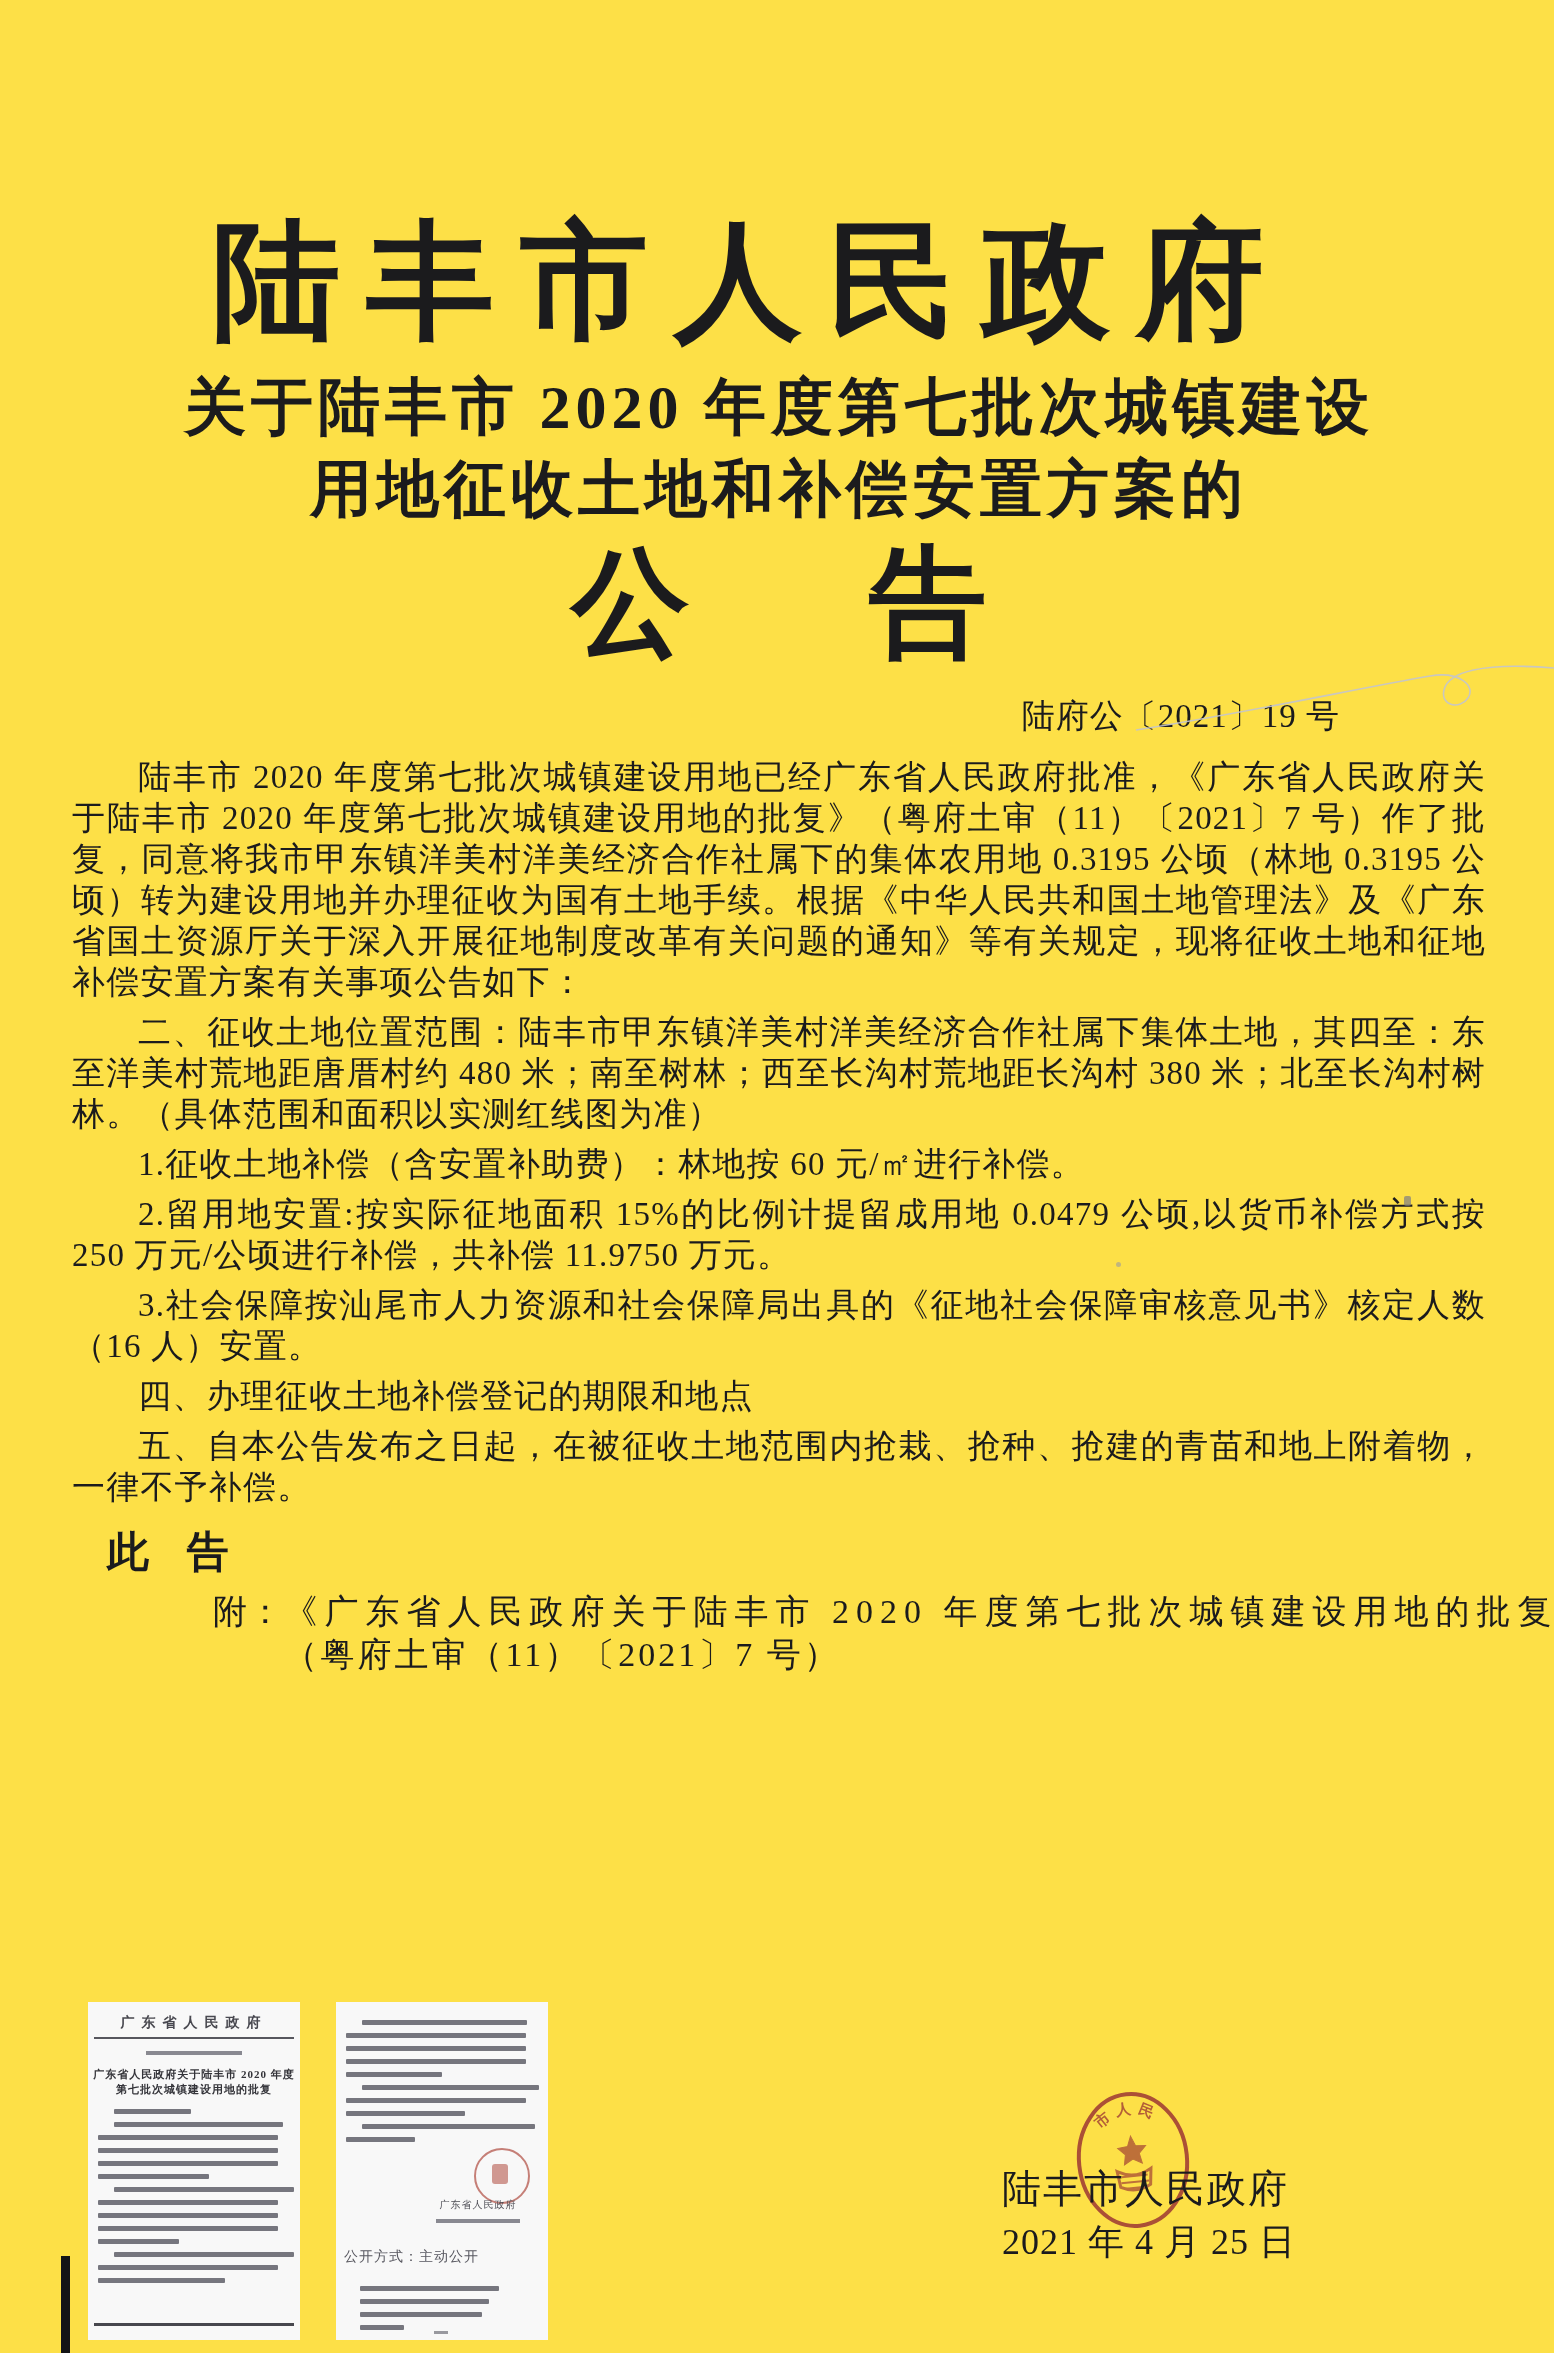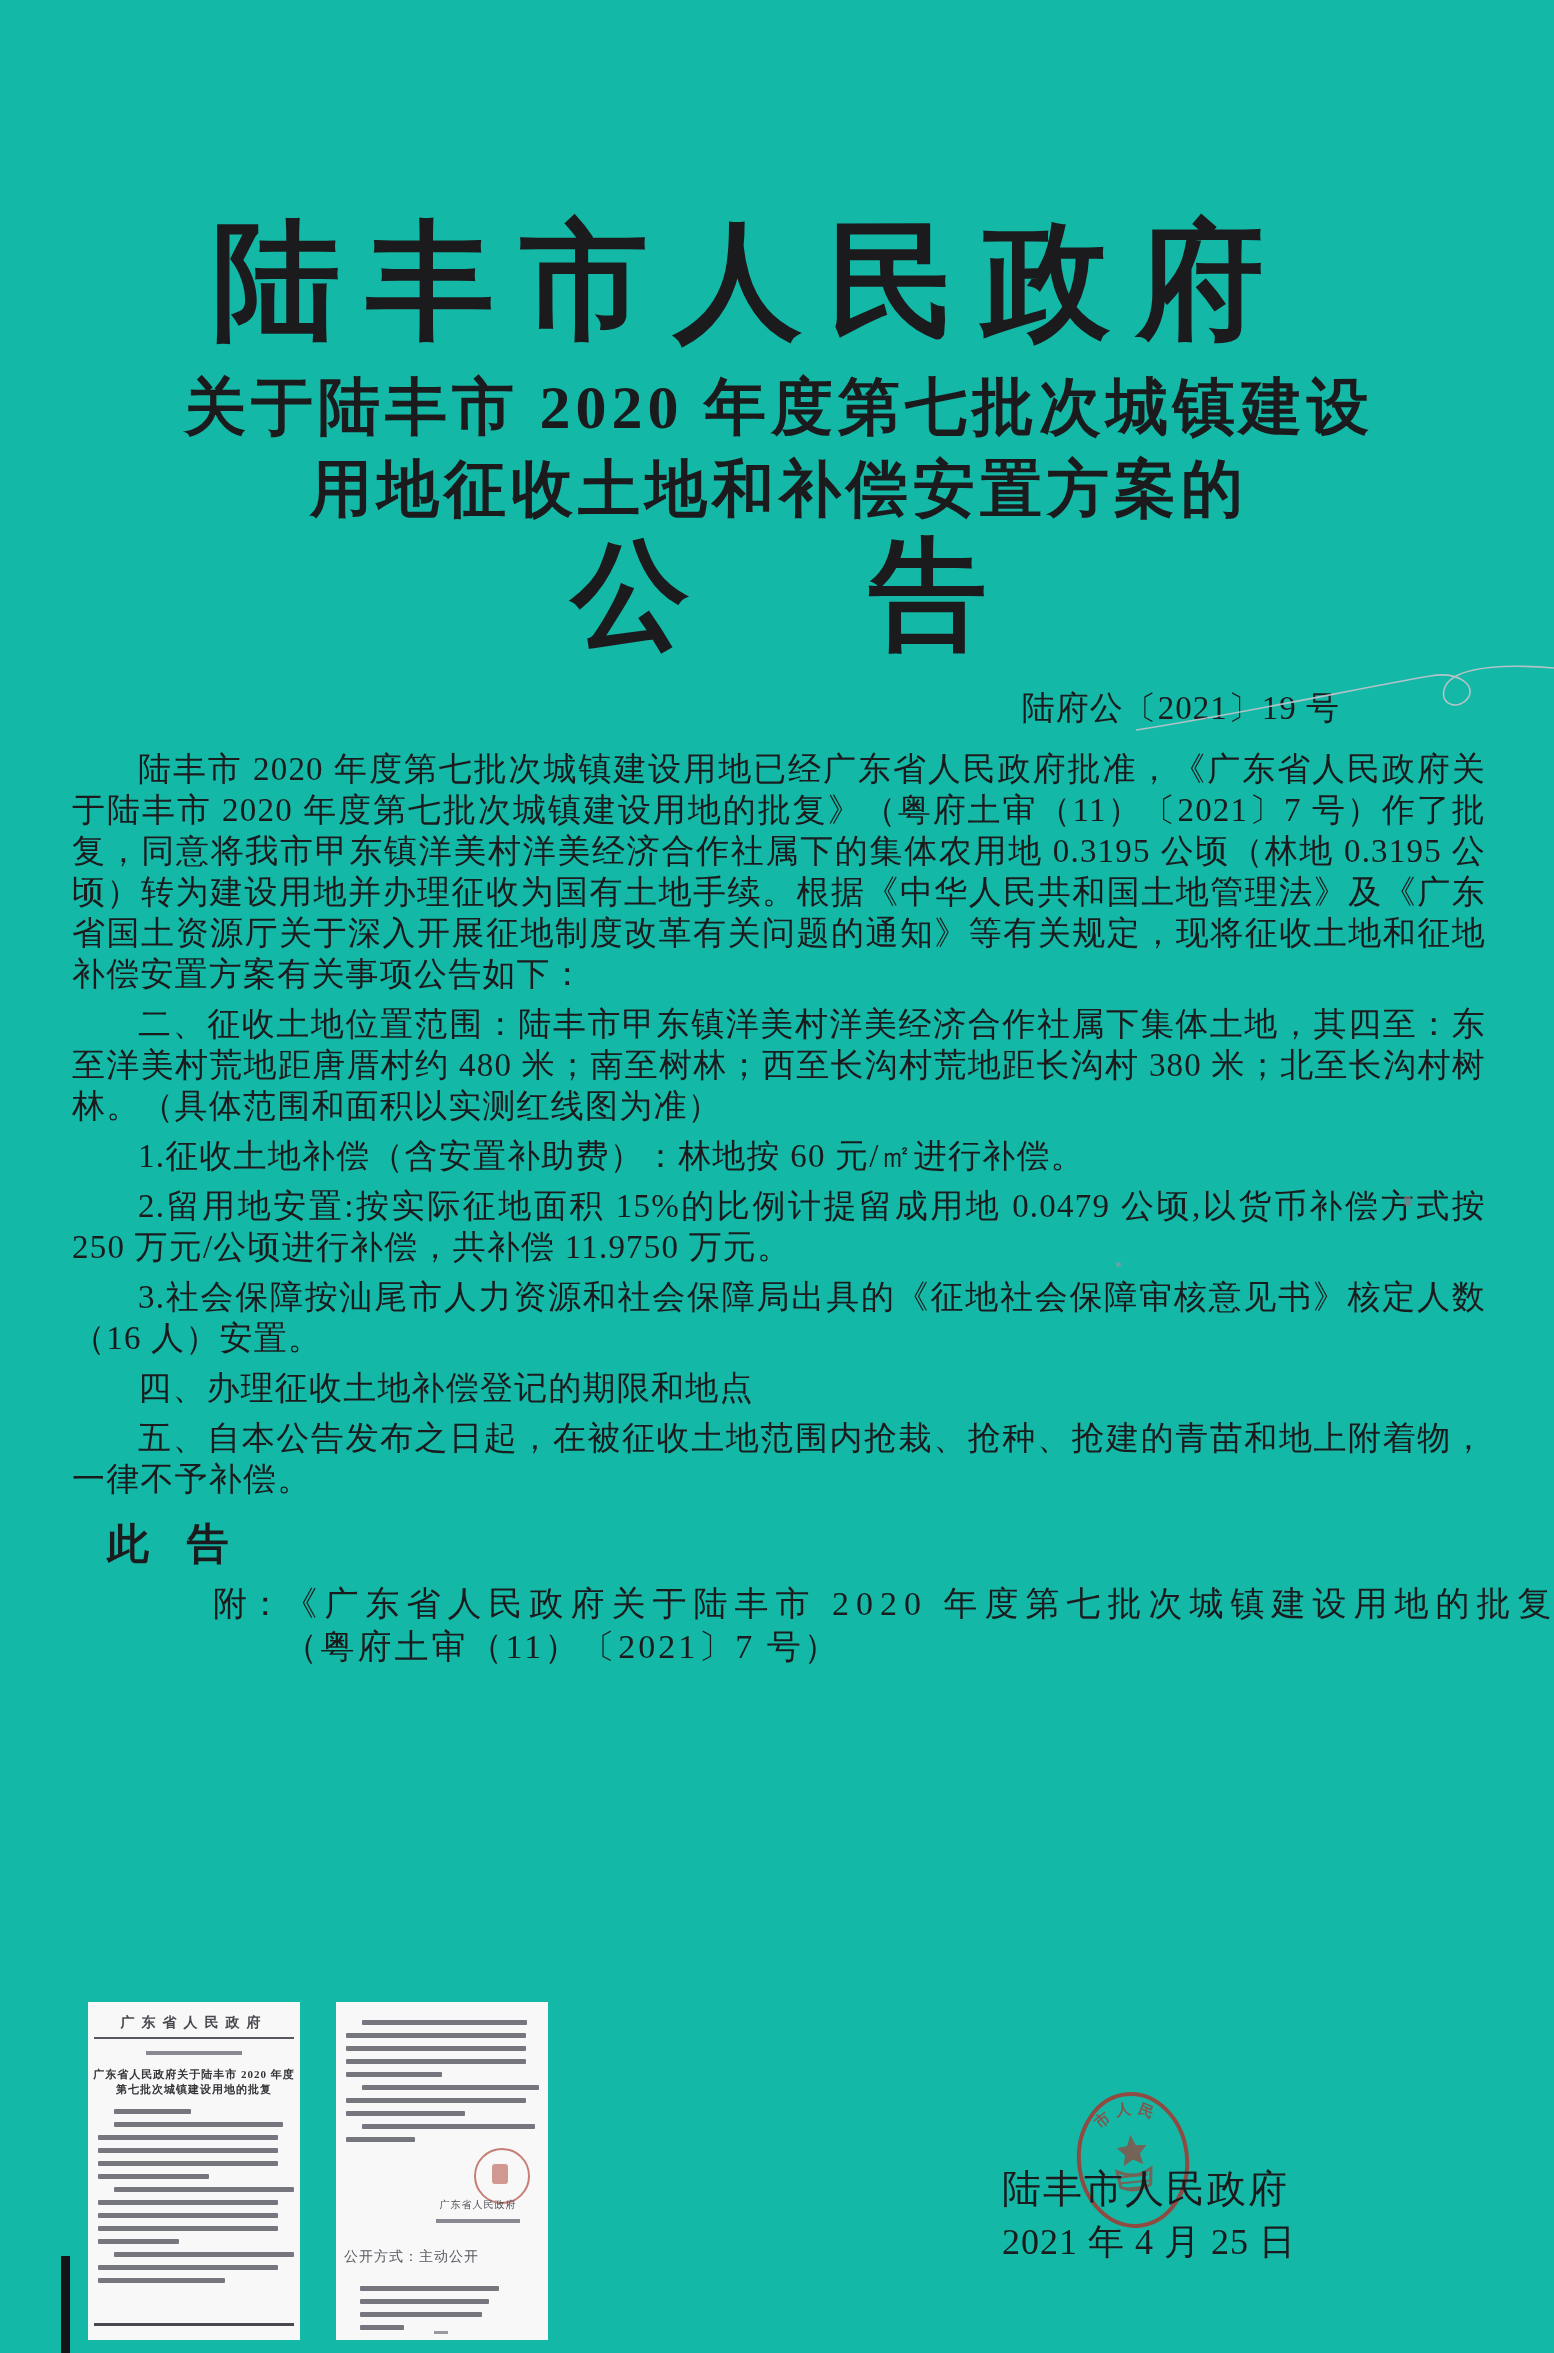--- a/index.html
+++ b/index.html
@@ -1,20 +1,20 @@
 <!DOCTYPE html>
 <html><head>
 <meta charset="utf-8">
 <style>
   html,body{margin:0;padding:0;background:#e8e8e8;}
   .page{
     position:relative;
     width:1554px;height:2353px;
     margin:0 auto;
-    background:#14b8a6;
+    background:#fde047;
     font-family:"Liberation Serif","DejaVu Serif",serif;
     color:#1b1b1d;
     overflow:hidden;
   }
   .content{padding:212px 59px 0 63px;}
   .org-title{
     margin:0;
     text-align:center;
     font-size:128px;
     line-height:140px;
@@ -31,20 +31,21 @@
     letter-spacing:5px;
     white-space:nowrap;
   }
   .subject.first{margin-top:14px;}
   .notice-title{
     text-align:center;
     font-size:118px;
     line-height:132px;
     font-weight:900;
     word-spacing:150px;
+    margin-top:8px;
     white-space:nowrap;
   }
   .doc-no{
     text-align:right;
     font-size:33px;
     line-height:41px;
     margin-top:26px;
     padding-right:155px;
     letter-spacing:1px;
   }

